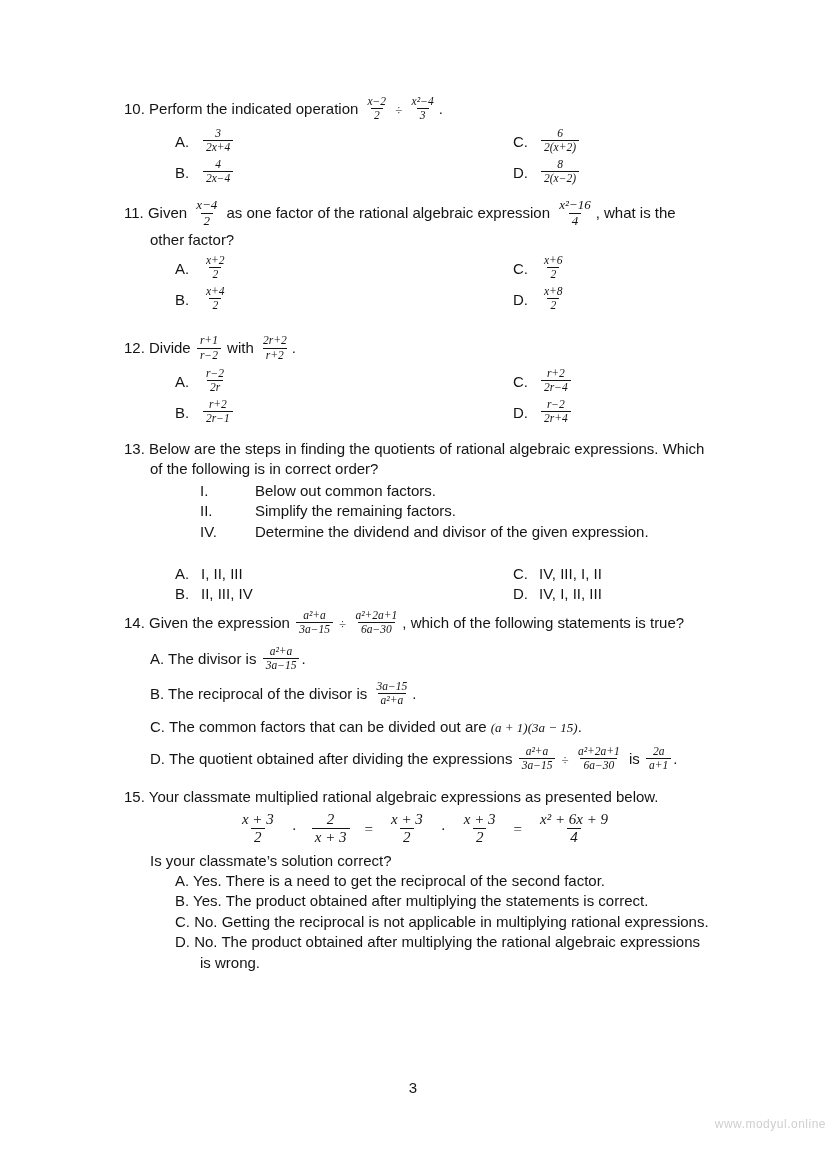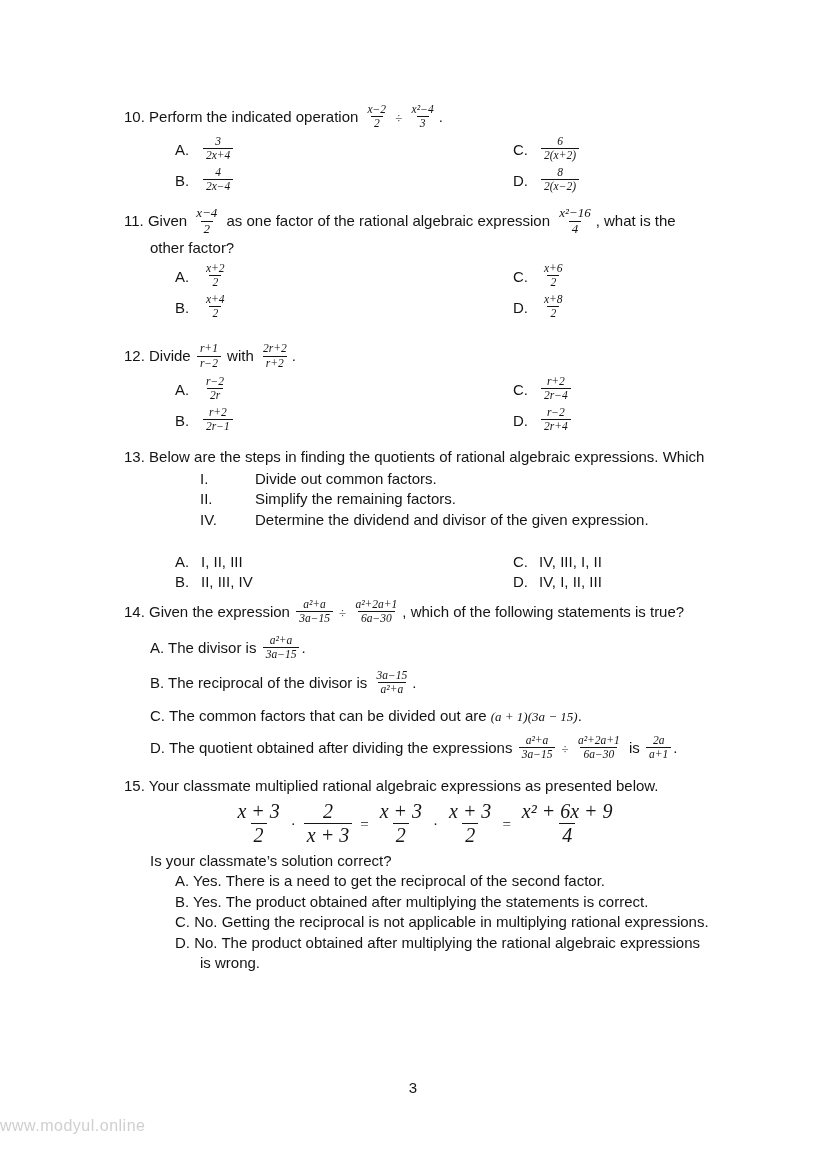--- a/index.html
+++ b/index.html
@@ -5,34 +5,34 @@
   * { margin:0; padding:0; box-sizing:border-box; }
   html,body { background:#fff; }
   .page {
     position:relative; width:826px; height:1169px; background:#ffffff;
     font-family:"Liberation Sans","DejaVu Sans",sans-serif;
     font-size:15px; color:#141414; overflow:hidden;
   }
   .content { position:absolute; left:124px; top:96px; width:602px; }
 
   
-  .qprompt { padding-left:26px; text-indent:-26px; line-height:20px;margin-top:8px; }
+  .qprompt { padding-left:26px; text-indent:-26px; line-height:20px; }
   .qline   { margin-left:26px; line-height:20px; }
 
   
   .frac {
     display:inline-flex; flex-direction:column; align-items:center;
     vertical-align:middle; font-family:"Liberation Serif","DejaVu Serif",serif;
     font-style:italic; font-size:11.5px; line-height:1.15; margin:0 2px;
     text-indent:0; transform:translateY(-1px);
   }
   .fn { padding:0 3px; white-space:nowrap; }
   .fd { padding:0 3px; border-top:1px solid #141414; white-space:nowrap; }
   .frac.md { font-size:13px; }
-  .frac.lg { font-size:20px; margin:0 1px; }
+  .frac.lg { font-size:15px; margin:0 8px; }
 
   .mop { font-family:"Liberation Serif","DejaVu Serif",serif; font-size:13px; }
   .mathi { font-family:"Liberation Serif","DejaVu Serif",serif; font-style:italic; font-size:13px; }
 
   
   .optgrid { margin-left:51px; display:grid; grid-template-columns:338px 1fr; margin-top:3px; }
   .opt { display:flex; align-items:center; height:31px; }
   .optgrid.txt .opt { height:20px; }
   .opt-lbl { width:26px; flex:none; }
 
@@ -55,22 +55,22 @@
 
   .sp-q11 { margin-top:11px; }
   .sp-q12 { margin-top:20px; }
   .sp-q13 { margin-top:11px; }
   .sp-q13opts { margin-top:21px; }
   .sp-q14 { margin-top:7px; }
   .sp-q15 { margin-top:14px; }
 
   .pagenum { position:absolute; left:0; right:0; top:1079px; text-align:center; font-size:15px; color:#141414; }
   .watermark {
-    position:absolute; left:0; right:0; top:1117px; text-align:left;
-    font-size:16px; color:#cfcfcf; letter-spacing:0.5px;
+    position:absolute; left:0; right:0; top:1117px; text-align:right;
+    font-size:12px; color:#cfcfcf; letter-spacing:0.5px;
   }
 </style>
 </head>
 <body>
 
 <div class="page">
   <div class="content">
 
     <div>
       <div class="qprompt">
@@ -208,23 +208,24 @@
               <span class="fd">2r+4</span>
             </span>
         </div>
       </div>
     </div>
 
     <div class="sp-q13">
       <div class="qprompt">
         <span>13.</span>
         <span>Below are the steps in finding the quotients of rational algebraic expressions. Which</span><br>
+        <span>of the following is in correct order?</span>
       </div>
       <div class="roman">
-        <div><span class="rnum">I.</span><span>Divide out common factors.</span></div>
+        <div><span class="rnum">I.</span><span>Below out common factors.</span></div>
         <div><span class="rnum">II.</span><span>Simplify the remaining factors.</span></div>
         <div><span class="rnum">IV.</span><span>Determine the dividend and divisor of the given expression.</span></div>
       </div>
       <div class="optgrid txt sp-q13opts">
         <div class="opt">
           <span class="opt-lbl">A.</span>
           <span>I, II, III</span>
         </div>
         <div class="opt">
           <span class="opt-lbl">C.</span>

